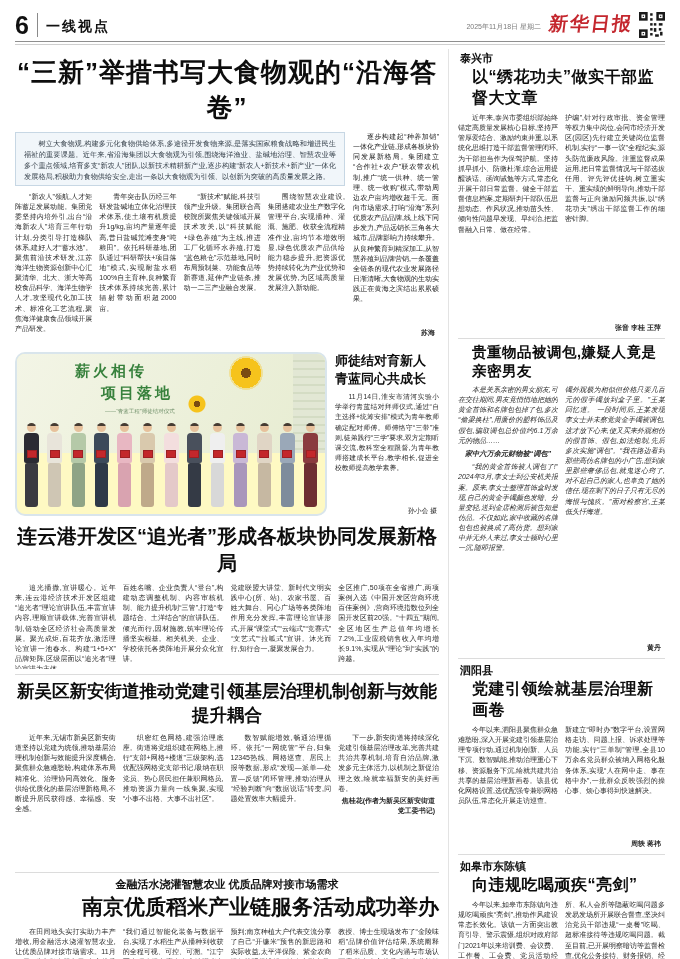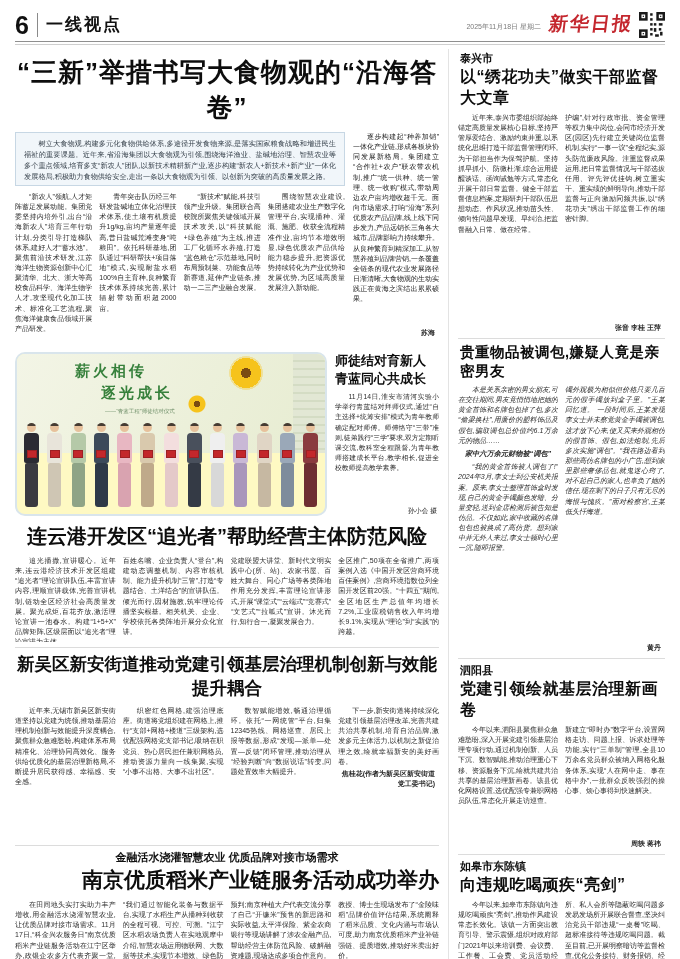--- a/index.html
+++ b/index.html
@@ -4,21 +4,21 @@
 <style>
   html,body{margin:0;padding:0;background:#ffffff;}
   body{font-family:"Liberation Sans","DejaVu Sans",sans-serif;color:#222;}
   .page{position:relative;width:680px;height:959px;overflow:hidden;background:#fff;
         padding:8px 15px 6px 15px;box-sizing:border-box;}
 
   
   .header{display:flex;align-items:flex-end;height:30px;}
   .page-num{font-size:25px;font-weight:700;color:#111;line-height:1;}
   .head-vline{width:1px;height:24px;background:#8a8a8a;margin:0 8px 1px 8px;}
-  .section-title{font-size:17px;font-weight:900;color:#111;letter-spacing:2px;padding-bottom:2px;}
+  .section-title{font-size:14px;font-weight:900;color:#111;letter-spacing:2px;padding-bottom:2px;}
   .head-spacer{flex:1;}
   .date{font-size:7px;color:#7a7a7a;margin:0 8px 6px 0;}
   .masthead{font-size:19px;font-weight:900;color:#c4272e;letter-spacing:2px;
             transform:skewX(-7deg);font-family:"Liberation Serif","DejaVu Serif",serif;
             margin:0 6px 1px 0;}
   .qr{width:26px;height:26px;}
   .header-rule{margin-top:3px;border-top:1px solid #8f8f8f;border-bottom:1px solid #cfcfcf;height:2px;}
 
   
   .content{display:flex;margin-top:4px;}
@@ -79,21 +79,21 @@
 
   
   .lyg-title{font-size:20px;text-align:center;margin:7px 0 6px;}
   .xw-title{font-size:17.5px;text-align:center;margin:4px 0 6px;}
   .nj-title{font-size:21px;text-align:right;margin:1px 0 6px;}
   .h-lyg{height:86px;}
   .h-xw{height:134px;}
   .h-nj{height:128px;}
 
   
-  .r-title{font-size:16px;margin:0 0 4px 2px;letter-spacing:.5px;}
+  .r-title{font-size:16px;margin:0 0 4px 14px;letter-spacing:.5px;}
   .r-title.sm{font-size:14.5px;}
   .h-tx{height:208px;}
   .h-gz{height:256px;font-style:italic;}
   .h-sy{height:112px;}
   .h-rg{height:92px;}
 </style>
 </head>
 <body>
 
 <div class="page">
@@ -169,21 +169,21 @@
         </div>
       </div>
 
       <div class="photo-row">
         <div class="photo">
           <div class="screen"></div>
           <div class="side-strip"></div>
           <div class="flower big"></div>
           <div class="flower small"></div>
           <div class="banner-t1">薪火相传</div>
-          <div class="banner-t2">逐光成长</div>
+          <div class="banner-t2">项目落地</div>
           <div class="banner-sub">——“青蓝工程”师徒结对仪式</div>
           <div class="people">
             <span class="person" style="--t:#2b2b33;--b:#3a3a40">
                 <span class="head"></span>
                 <span class="torso"></span>
                 <span class="low"></span>
                 <span class="cert"></span>
               </span>
             <span class="person" style="--t:#e8e4da;--b:#cfc6b4">
                 <span class="head"></span>
@@ -262,21 +262,21 @@
         <div class="caption">
           <div class="caption-title">师徒结对育新人</div>
           <div class="caption-title">青蓝同心共成长</div>
           <div class="caption-text">
               <p>11月14日,淮安市清河实验小学举行青蓝结对拜师仪式,通过“自主选择+统筹安排”模式为青年教师确定配对师傅。师傅恪守“三带”准则,徒弟践行“三学”要求,双方定期听课交流,教科室全程跟督,为青年教师搭建成长平台,教学相长,促进全校教师提高教学素养。</p>
             </div>
           <div class="credit">孙小会 摄</div>
         </div>
       </div>
 
-      <h2 class="lyg-title">连云港开发区“追光者”帮助经营主体防范风险</h2>
+      <h2 class="lyg-title">连云港开发区“追光者”形成各板块协同发展新格局</h2>
       <div class="cols h-lyg">
         <div class="col">
             <p>追光播撒,宣讲暖心。近年来,连云港经济技术开发区组建“追光者”理论宣讲队伍,丰富宣讲内容,理顺宣讲载体,完善宣讲机制,链动全区经济社会高质量发展。聚光成炬,百花齐放,激活理论宣讲一池春水。构建“1+5+X”品牌矩阵,区级层面以“追光者”理论宣讲为主体。</p>
           </div>
         <div class="col">
             <p class="noindent">百姓名嘴、企业负责人“登台”,构建动态调整机制、内容审核机制、能力提升机制“三管”,打造“专题结合、土洋结合”的宣讲队伍。倾光而行,因材施教,筑牢理论传播坚实根基。相关机关、企业、学校依托各类阵地开展分众化宣讲。</p>
           </div>
         <div class="col">
             <p class="noindent">党建联盟大讲堂、新时代文明实践中心(所、站)、农家书屋、百姓大舞台、同心广场等各类阵地作用充分发挥,丰富理论宣讲形式,开展“课堂式”“云端式”“竞赛式”“文艺式”“拉呱式”宣讲。沐光而行,知行合一,凝聚发展合力。</p>
           </div>

